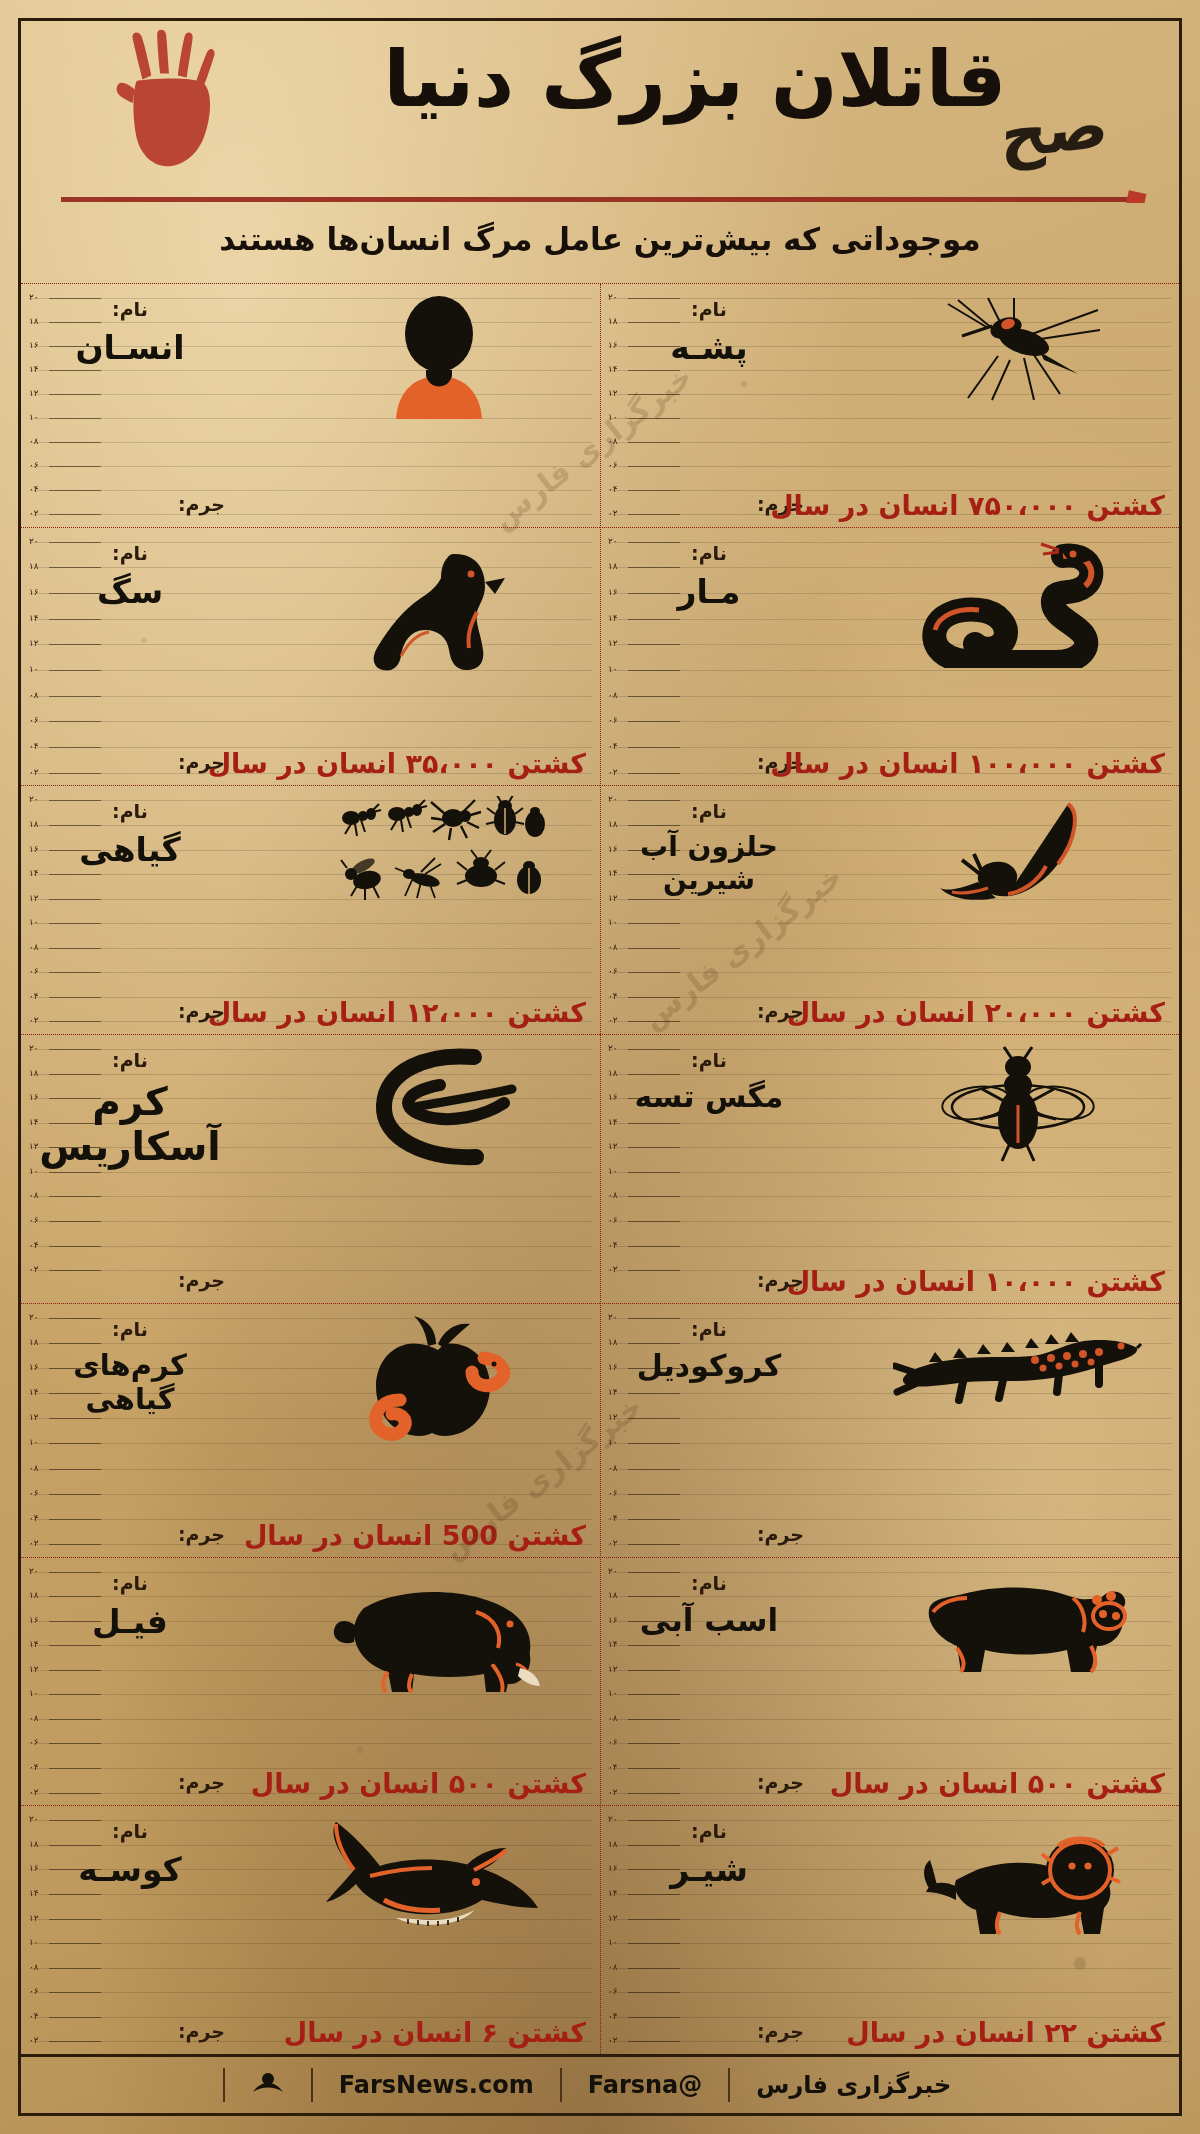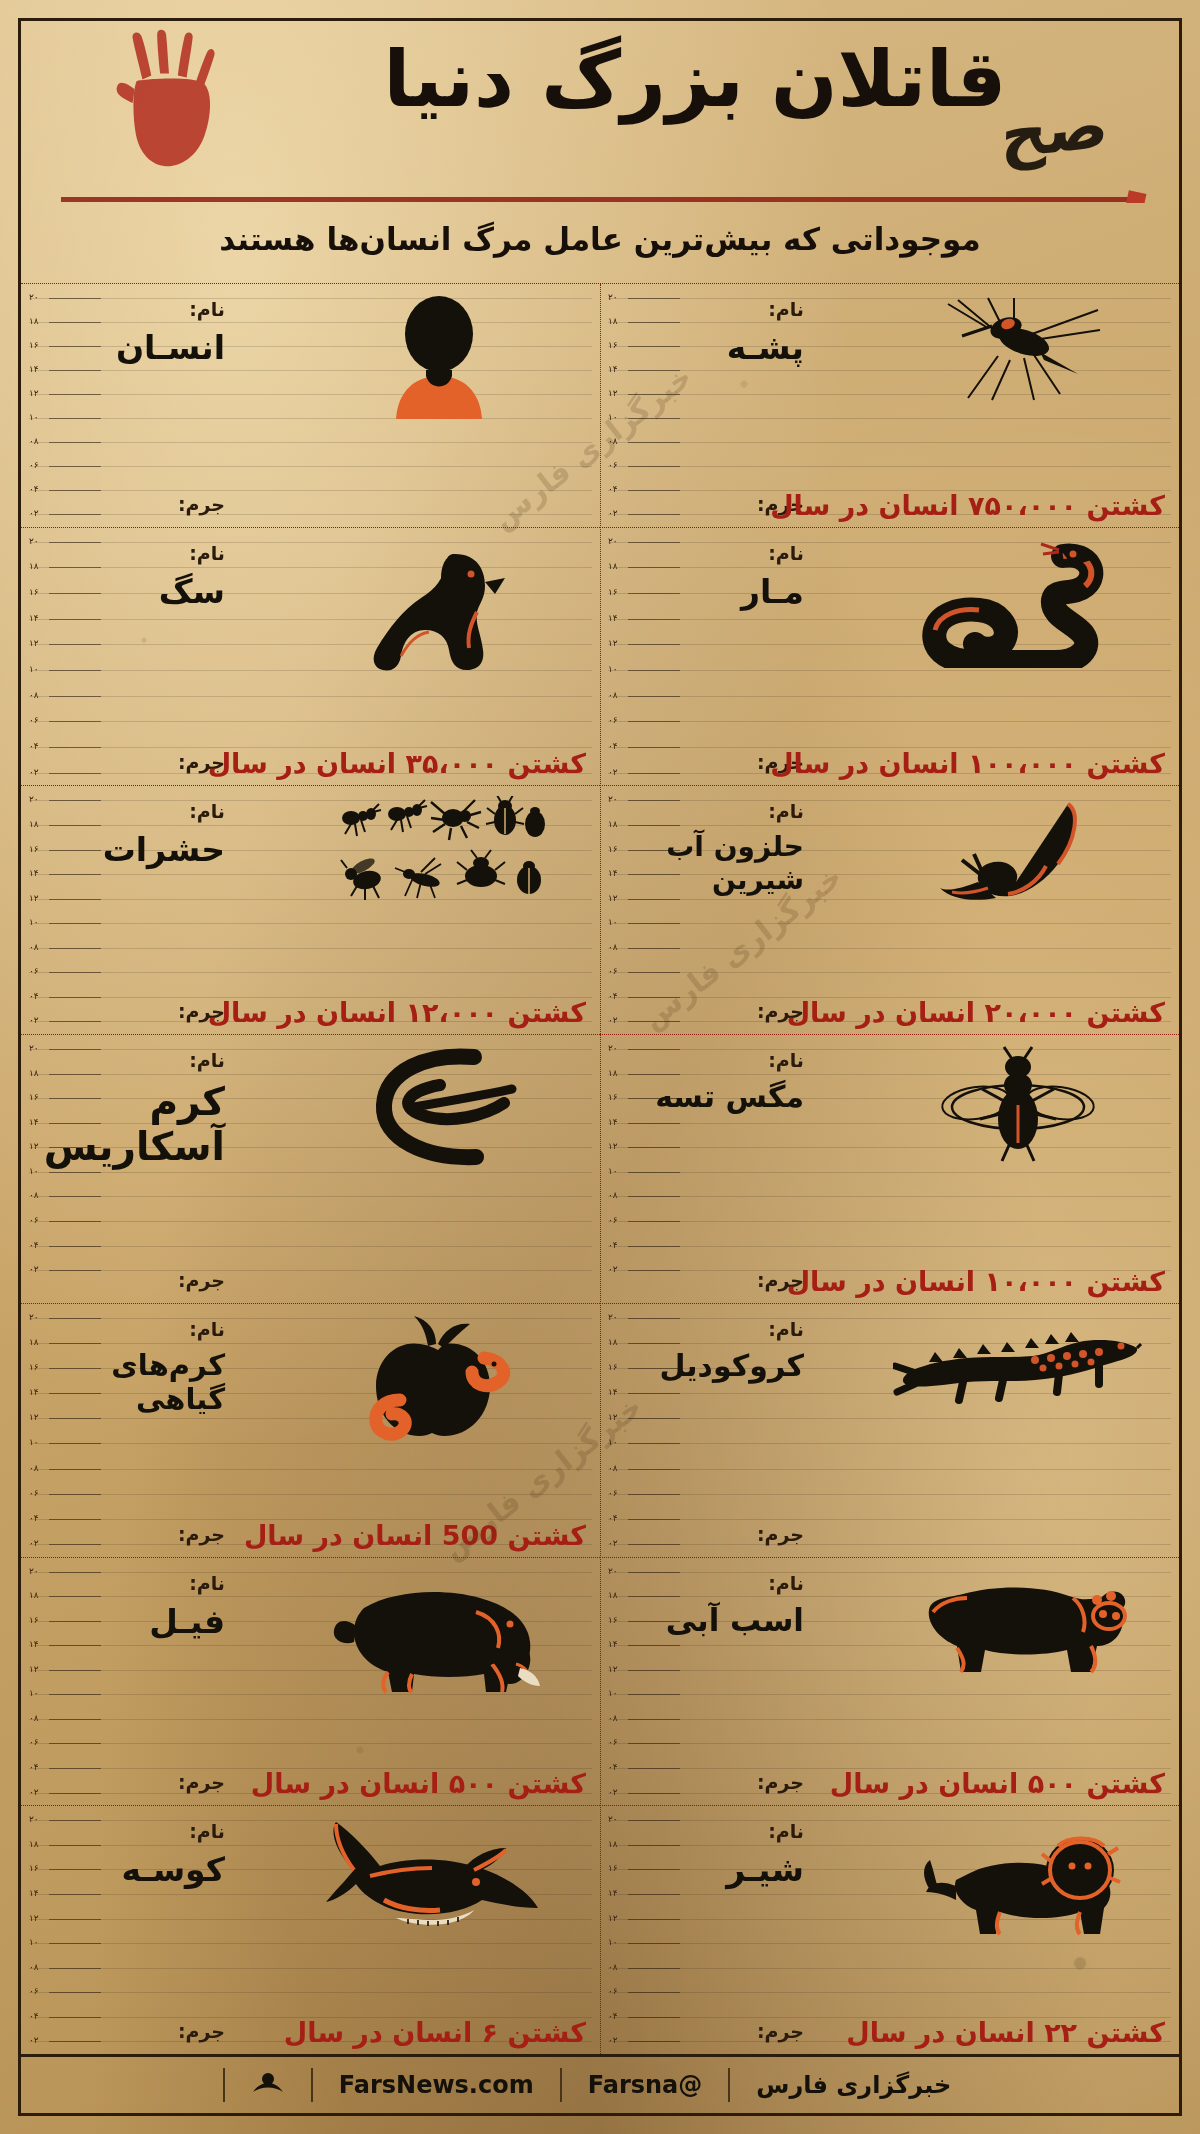--- a/index.html
+++ b/index.html
@@ -150,21 +150,21 @@
     grid-column:1;
     grid-row:1 / span 2;
     display:flex;align-items:center;justify-content:center;
     padding-left:60px;
     min-height:0;
   }
   .art svg{display:block;}
   .labels{
     grid-column:2;
     grid-row:1;
-    text-align:right;
+    text-align:center;
     padding-top:4px;
   }
   .lbl-key{
     font-size:19px;color:#2a1b0c;font-weight:bold;
   }
   .lbl-name{
     font-size:33px;font-weight:bold;color:#14100a;
     margin-top:8px;letter-spacing:6px;
   }
   .crime-key{
@@ -677,21 +677,21 @@
                 <g transform="translate(186,62)">
                   <ellipse cx="12" cy="22" rx="12" ry="14"></ellipse>
                     <ellipse cx="12" cy="8" rx="6" ry="5"></ellipse>
                   <path d="M12 10 L12 36" stroke="#c8a367" stroke-width="1.6"></path>
                 </g>
               </g>
             </svg>
           </div>
           <div class="labels">
             <div class="lbl-key">نام:</div>
-            <div class="lbl-name">حشرات</div>
+            <div class="lbl-name">گیاهی</div>
           </div>
           <div class="crime-key">جرم:</div>
         </div>
         <div class="crime-val">کشتن ۱۲،۰۰۰ انسان در سال</div>
       </div>
 
       <div class="cell">
           <div class="rowline" style="top: 235px; opacity: 0.35;"></div>
           <div class="rowline" style="top: 210.444px; opacity: 0.35;"></div>
           <div class="rowline" style="top: 185.889px; opacity: 0.35;"></div>

